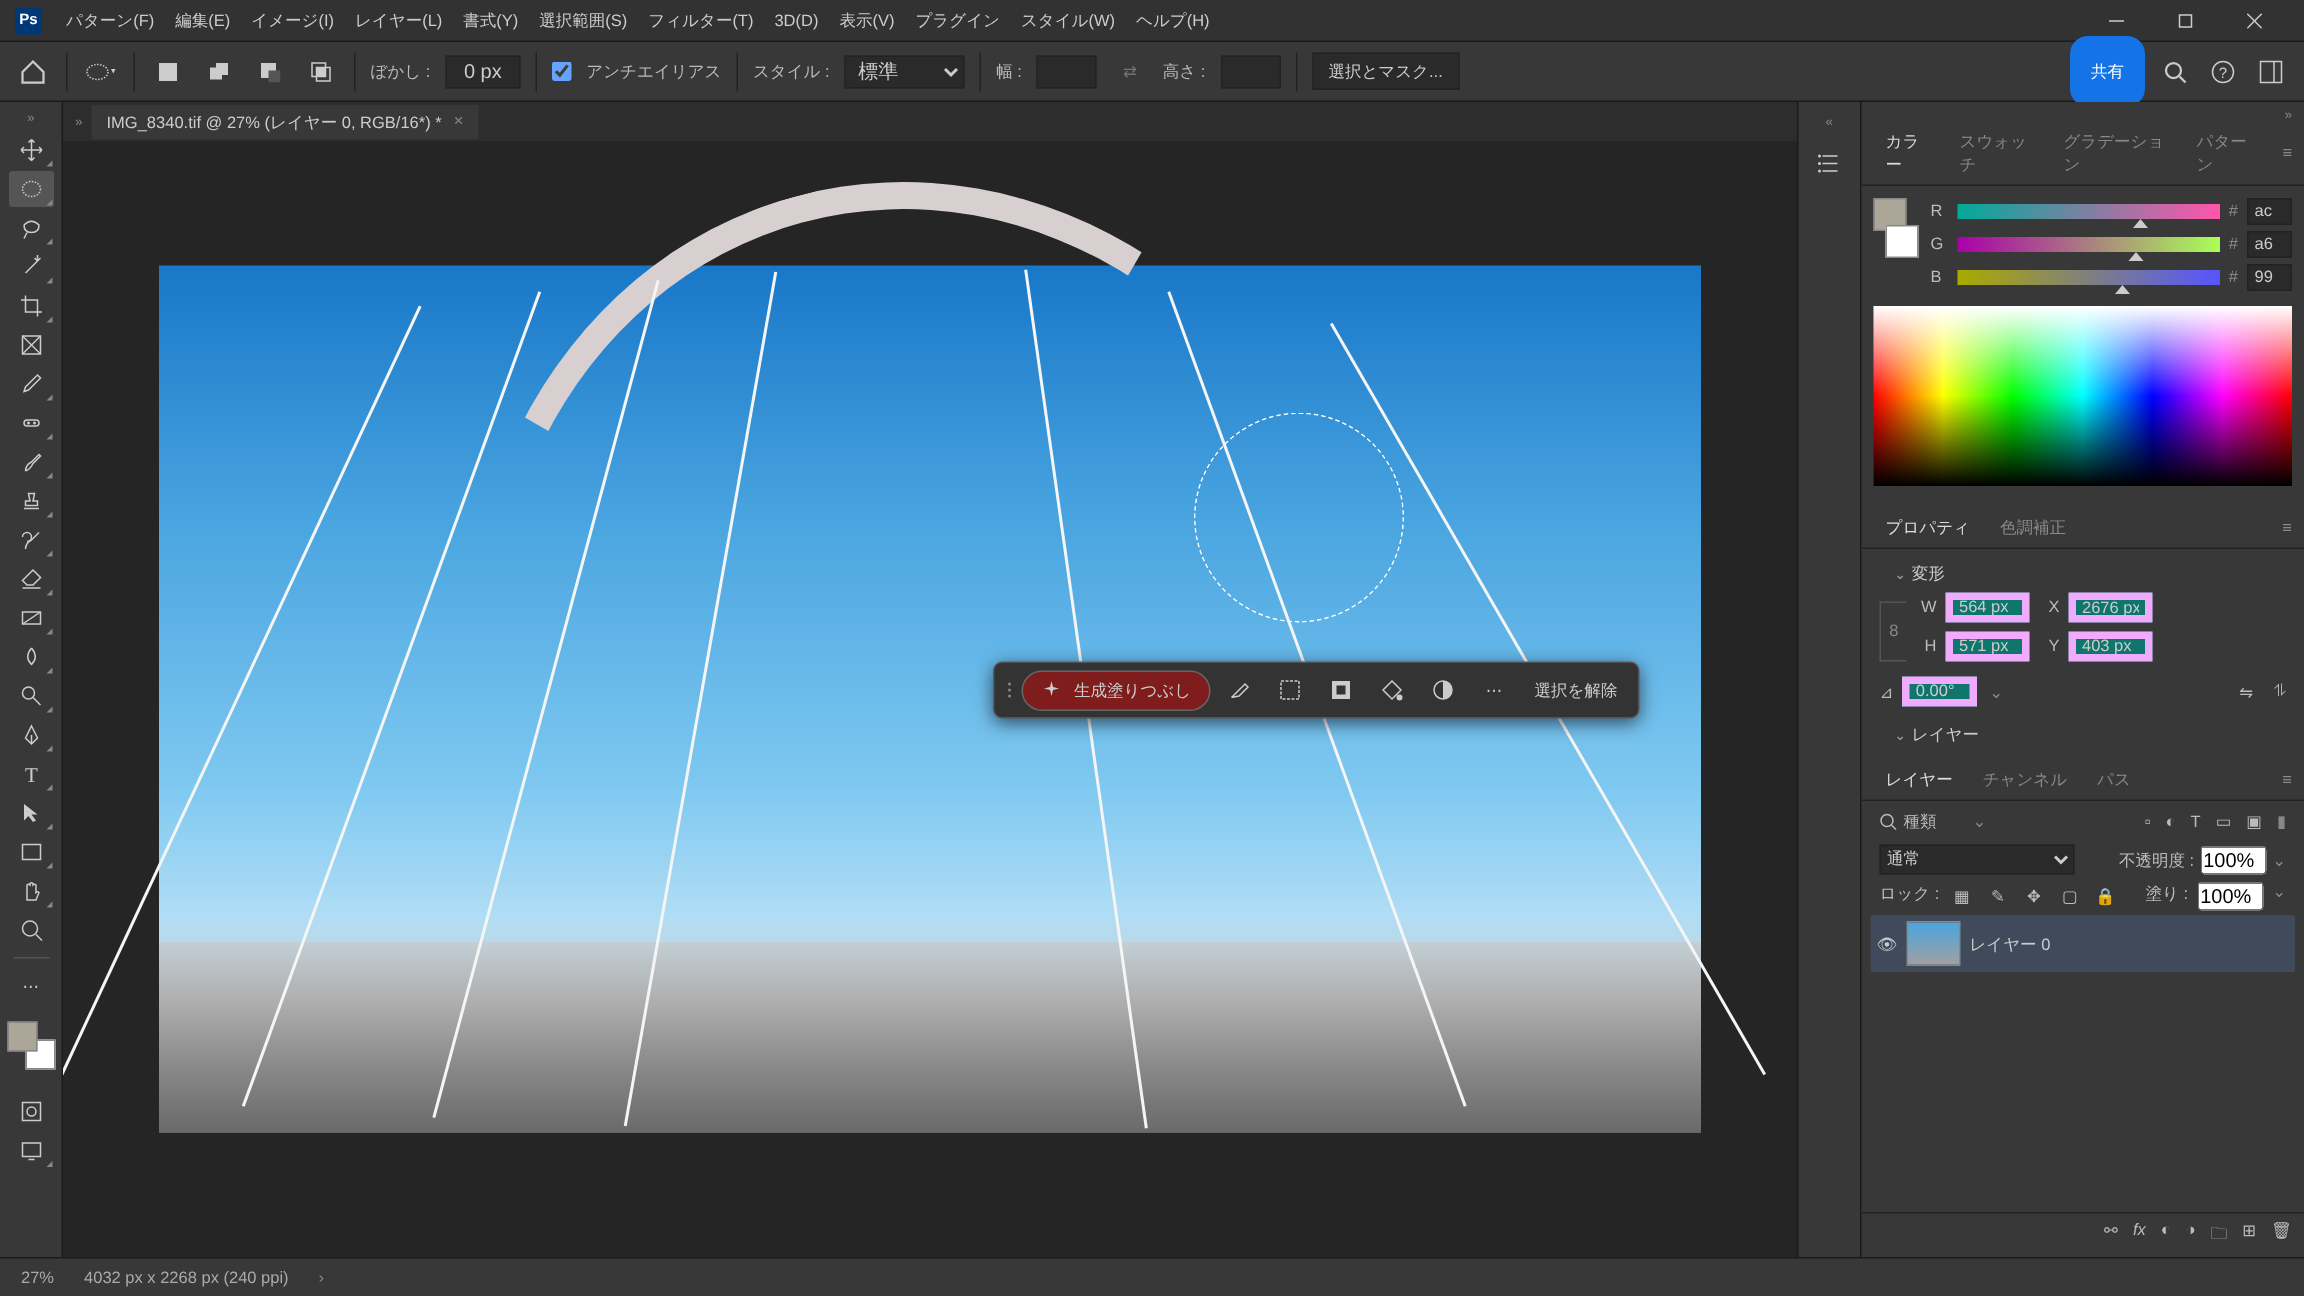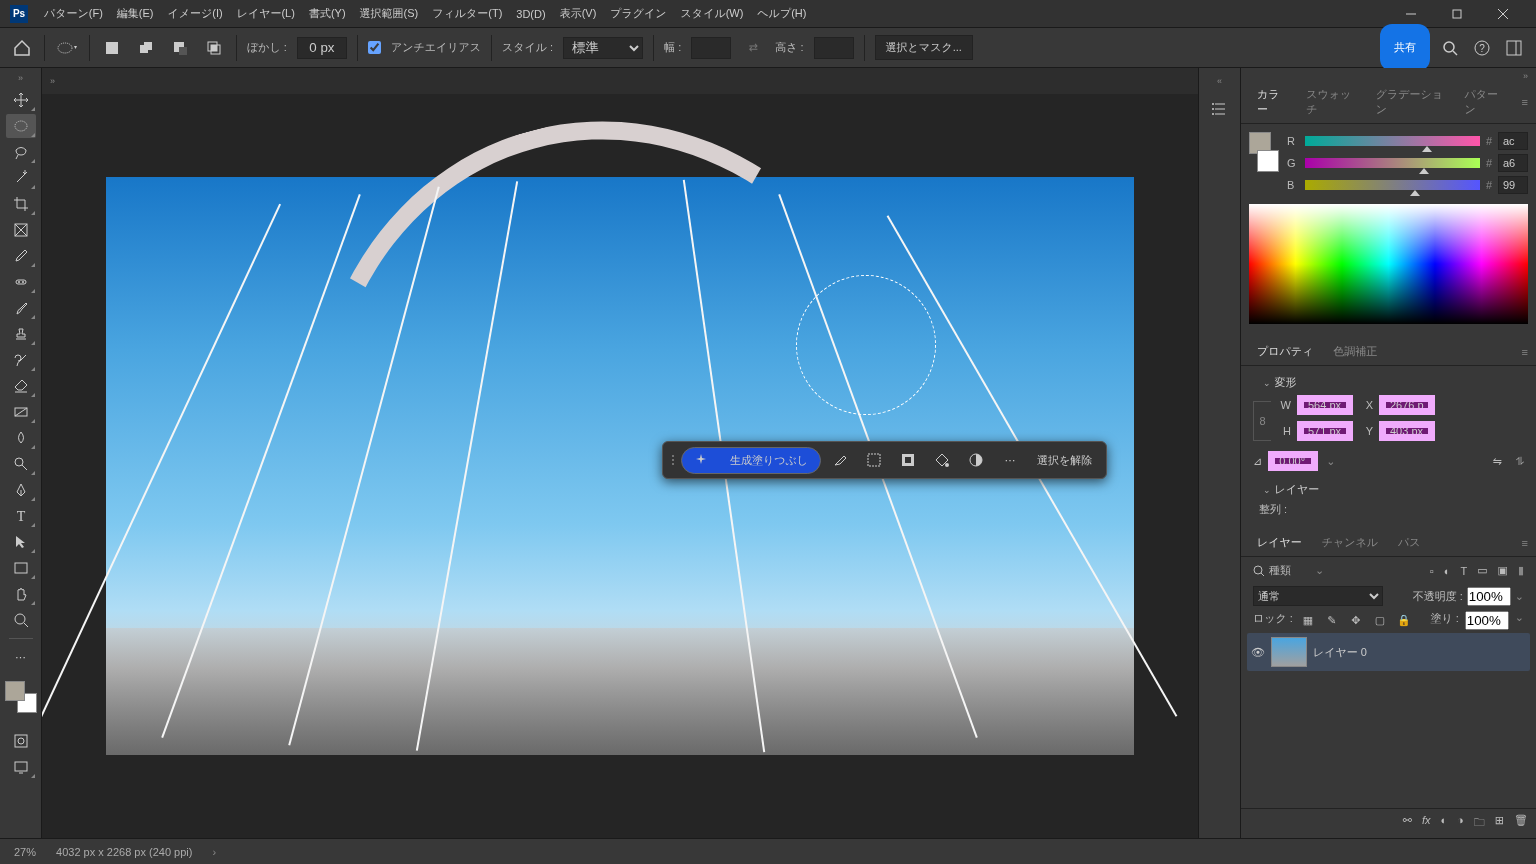--- a/index.html
+++ b/index.html
@@ -32,21 +32,21 @@
 .tabbar .tab .x { color: #888; }
 .canvas-area { flex: 1; display: flex; align-items: center; justify-content: center; background: #252525; position: relative; overflow: hidden; }
 .canvas { position: relative; width: 1028px; height: 578px; background: linear-gradient(to bottom, #1877c8 0%, #4aa5e0 30%, #7ec8f0 60%, #b0ddf5 75%, #d0d0d0 85%, #a0a0a0 100%); }
 .canvas::before { content: ""; position: absolute; bottom: 0; left: 0; right: 0; height: 22%; background: linear-gradient(to bottom, rgba(200,200,200,0.6), rgba(100,100,100,0.9)); }
 .bridge-arc { position: absolute; left: 20%; top: -10%; width: 60%; height: 120%; border: 18px solid #d8d0d0; border-color: #d8d0d0 transparent transparent transparent; border-radius: 50%; transform: rotate(-15deg); }
 .cable { position: absolute; width: 2px; background: #f5f5f5; }
 .selection-circle { position: absolute; left: 690px; top: 98px; width: 140px; height: 140px; border: 1.5px dashed #fff; border-radius: 50%; }
 .ctxbar { position: absolute; top: 264px; left: 556px; height: 38px; background: #333; border: 1px solid #555; border-radius: 6px; display: flex; align-items: center; padding: 0 6px; gap: 4px; box-shadow: 0 3px 12px rgba(0,0,0,0.6); }
 .ctxbar .grip { width: 8px; display: flex; flex-direction: column; gap: 2px; align-items: center; }
 .ctxbar .grip span { width: 2px; height: 2px; background: #888; border-radius: 50%; }
-.ctxbar .pill { background: #1d4ed8; border: 1px solid #666; border-radius: 14px; padding: 5px 12px; display: flex; align-items: center; gap: 22px; cursor: pointer; justify-content: space-between; }
+.ctxbar .pill { background: #7f1d1d; border: 1px solid #666; border-radius: 14px; padding: 5px 12px; display: flex; align-items: center; gap: 8px; cursor: pointer; justify-content: space-between; }
 .ctxbar .cbtn { width: 30px; height: 30px; display: flex; align-items: center; justify-content: center; cursor: pointer; border-radius: 4px; }
 .ctxbar .text { padding: 0 8px; cursor: pointer; }
 .panelstrip { width: 42px; background: #383838; border-left: 1px solid #1a1a1a; display: flex; flex-direction: column; align-items: center; padding-top: 8px; gap: 4px; }
 .panels { width: 296px; background: #383838; border-left: 1px solid #1a1a1a; display: flex; flex-direction: column; overflow: hidden; }
 .panel-tabs { display: flex; align-items: center; padding-left: 6px; border-bottom: 1px solid #222; }
 .panel-tabs .pt { padding: 6px 10px; color: #888; cursor: pointer; }
 .panel-tabs .pt.active { color: #ddd; }
 .panel-tabs .more { margin-left: auto; padding: 0 8px; color: #888; }
 .color-panel { padding: 8px; }
 .color-row { display: flex; align-items: center; gap: 6px; margin-bottom: 4px; }
@@ -54,21 +54,21 @@
 .color-slider { flex: 1; height: 10px; position: relative; cursor: pointer; }
 .color-slider .tri { position: absolute; bottom: -6px; left: 50%; width: 0; height: 0; border-left: 5px solid transparent; border-right: 5px solid transparent; border-bottom: 6px solid #ccc; }
 .color-hex { width: 30px; background: #2a2a2a; border: 1px solid #222; color: #ccc; height: 18px; padding: 0 4px; font-size: 11px; }
 .spectrum { width: 100%; height: 120px; margin-top: 6px; background: linear-gradient(to right, #ff0000, #ffff00, #00ff00, #00ffff, #0000ff, #ff00ff, #ff0000); position: relative; }
 .spectrum::after { content: ""; position: absolute; inset: 0; background: linear-gradient(to bottom, rgba(255,255,255,1), rgba(255,255,255,0) 50%, rgba(0,0,0,0) 50%, rgba(0,0,0,1)); }
 .section-header { padding: 5px 10px; display: flex; align-items: center; gap: 4px; color: #ccc; cursor: pointer; }
 .section-header .chev { font-size: 9px; color: #aaa; }
 .prop-body { padding: 4px 12px; }
 .prop-row { display: flex; align-items: center; gap: 6px; margin-bottom: 6px; }
 .prop-row .plbl { color: #bbb; width: 14px; text-align: right; }
-.prop-row .pinp { background: #701a75; border: 7px solid #f0abfc; color: #ccc; width: 56px; height: 20px; padding: 0 4px; font-size: 11px; }
+.prop-row .pinp { background: #0f766e; border: 5px solid #f0abfc; color: #ccc; width: 56px; height: 20px; padding: 0 4px; font-size: 11px; }
 .layers-body { padding: 4px 6px; }
 .layer-row { display: flex; align-items: center; gap: 6px; padding: 4px; background: #3f4a5b; border-radius: 2px; }
 .layer-thumb { width: 36px; height: 30px; background: linear-gradient(#4aa5e0, #a0a0a0); border: 1px solid #888; }
 .layer-tools { display: flex; align-items: center; gap: 10px; padding: 2px 6px; color: #bbb; }
 .layer-bottom { margin-top: auto; display: flex; gap: 10px; justify-content: flex-end; padding: 5px 8px; border-top: 1px solid #222; color: #bbb; }
 .statusbar { position: absolute; bottom: 0; left: 0; right: 0; height: 26px; background: #383838; display: flex; align-items: center; padding: 0 14px; gap: 20px; color: #aaa; border-top: 1px solid #1a1a1a; }
 svg { display: block; }
 .glyphbox { display: flex; align-items: center; gap: 4px; }
 .lock-row { display: flex; gap: 6px; padding: 3px 6px; color: #bbb; }
 .lock-row .li { width: 18px; height: 18px; display: flex; align-items: center; justify-content: center; cursor: pointer; }
@@ -341,20 +341,24 @@
           <rect x="2" y="3" width="12" height="9" stroke="#ccc" fill="none"></rect>
           <line x1="6" y1="14" x2="10" y2="14" stroke="#ccc"></line>
         </svg>
         <span class="tcorner"></span>
       </div>
   </div>
 
   <div class="center">
     <div class="tabbar">
       <div style="color:#888;font-size:9px;padding-right:6px">»</div>
+      <div class="tab">
+        <span>IMG_8340.tif @ 27% (レイヤー 0, RGB/16*) *</span>
+        <span class="x">×</span>
+      </div>
     </div>
     <div class="canvas-area">
       <div class="canvas">
         <div class="bridge-arc"></div>
         <div class="cable" style="left:5%;top:0;height:100%;transform:rotate(25deg)"></div>
         <div class="cable" style="left:15%;top:0;height:100%;transform:rotate(20deg)"></div>
         <div class="cable" style="left:25%;top:0;height:100%;transform:rotate(15deg)"></div>
         <div class="cable" style="left:35%;top:0;height:100%;transform:rotate(10deg)"></div>
         <div class="cable" style="left:60%;top:0;height:100%;transform:rotate(-8deg)"></div>
         <div class="cable" style="left:75%;top:0;height:100%;transform:rotate(-20deg)"></div>
@@ -497,21 +501,20 @@
         <input class="pinp" style="width: 50px;" value="0.00°">
         <span style="color:#888;margin-left:2px">⌄</span>
         <div style="flex:1"></div>
         <span style="cursor:pointer;color:#bbb">⇋</span>
         <span style="cursor:pointer;color:#bbb;margin-left:8px">⥮</span>
       </div>
       <div class="section-header">
           <span class="chev">⌄</span>
           <span>レイヤー</span>
         </div>
-      <div style="padding:0 6px 8px;color:#bbb">整列 :</div>
     </div>
 
     <div class="panel-tabs">
       <div class="pt active">レイヤー</div>
       <div class="pt">チャンネル</div>
       <div class="pt">パス</div>
       <div class="more">≡</div>
     </div>
     <div class="layers-body">
       <div class="layer-tools" style="margin-bottom:4px">

